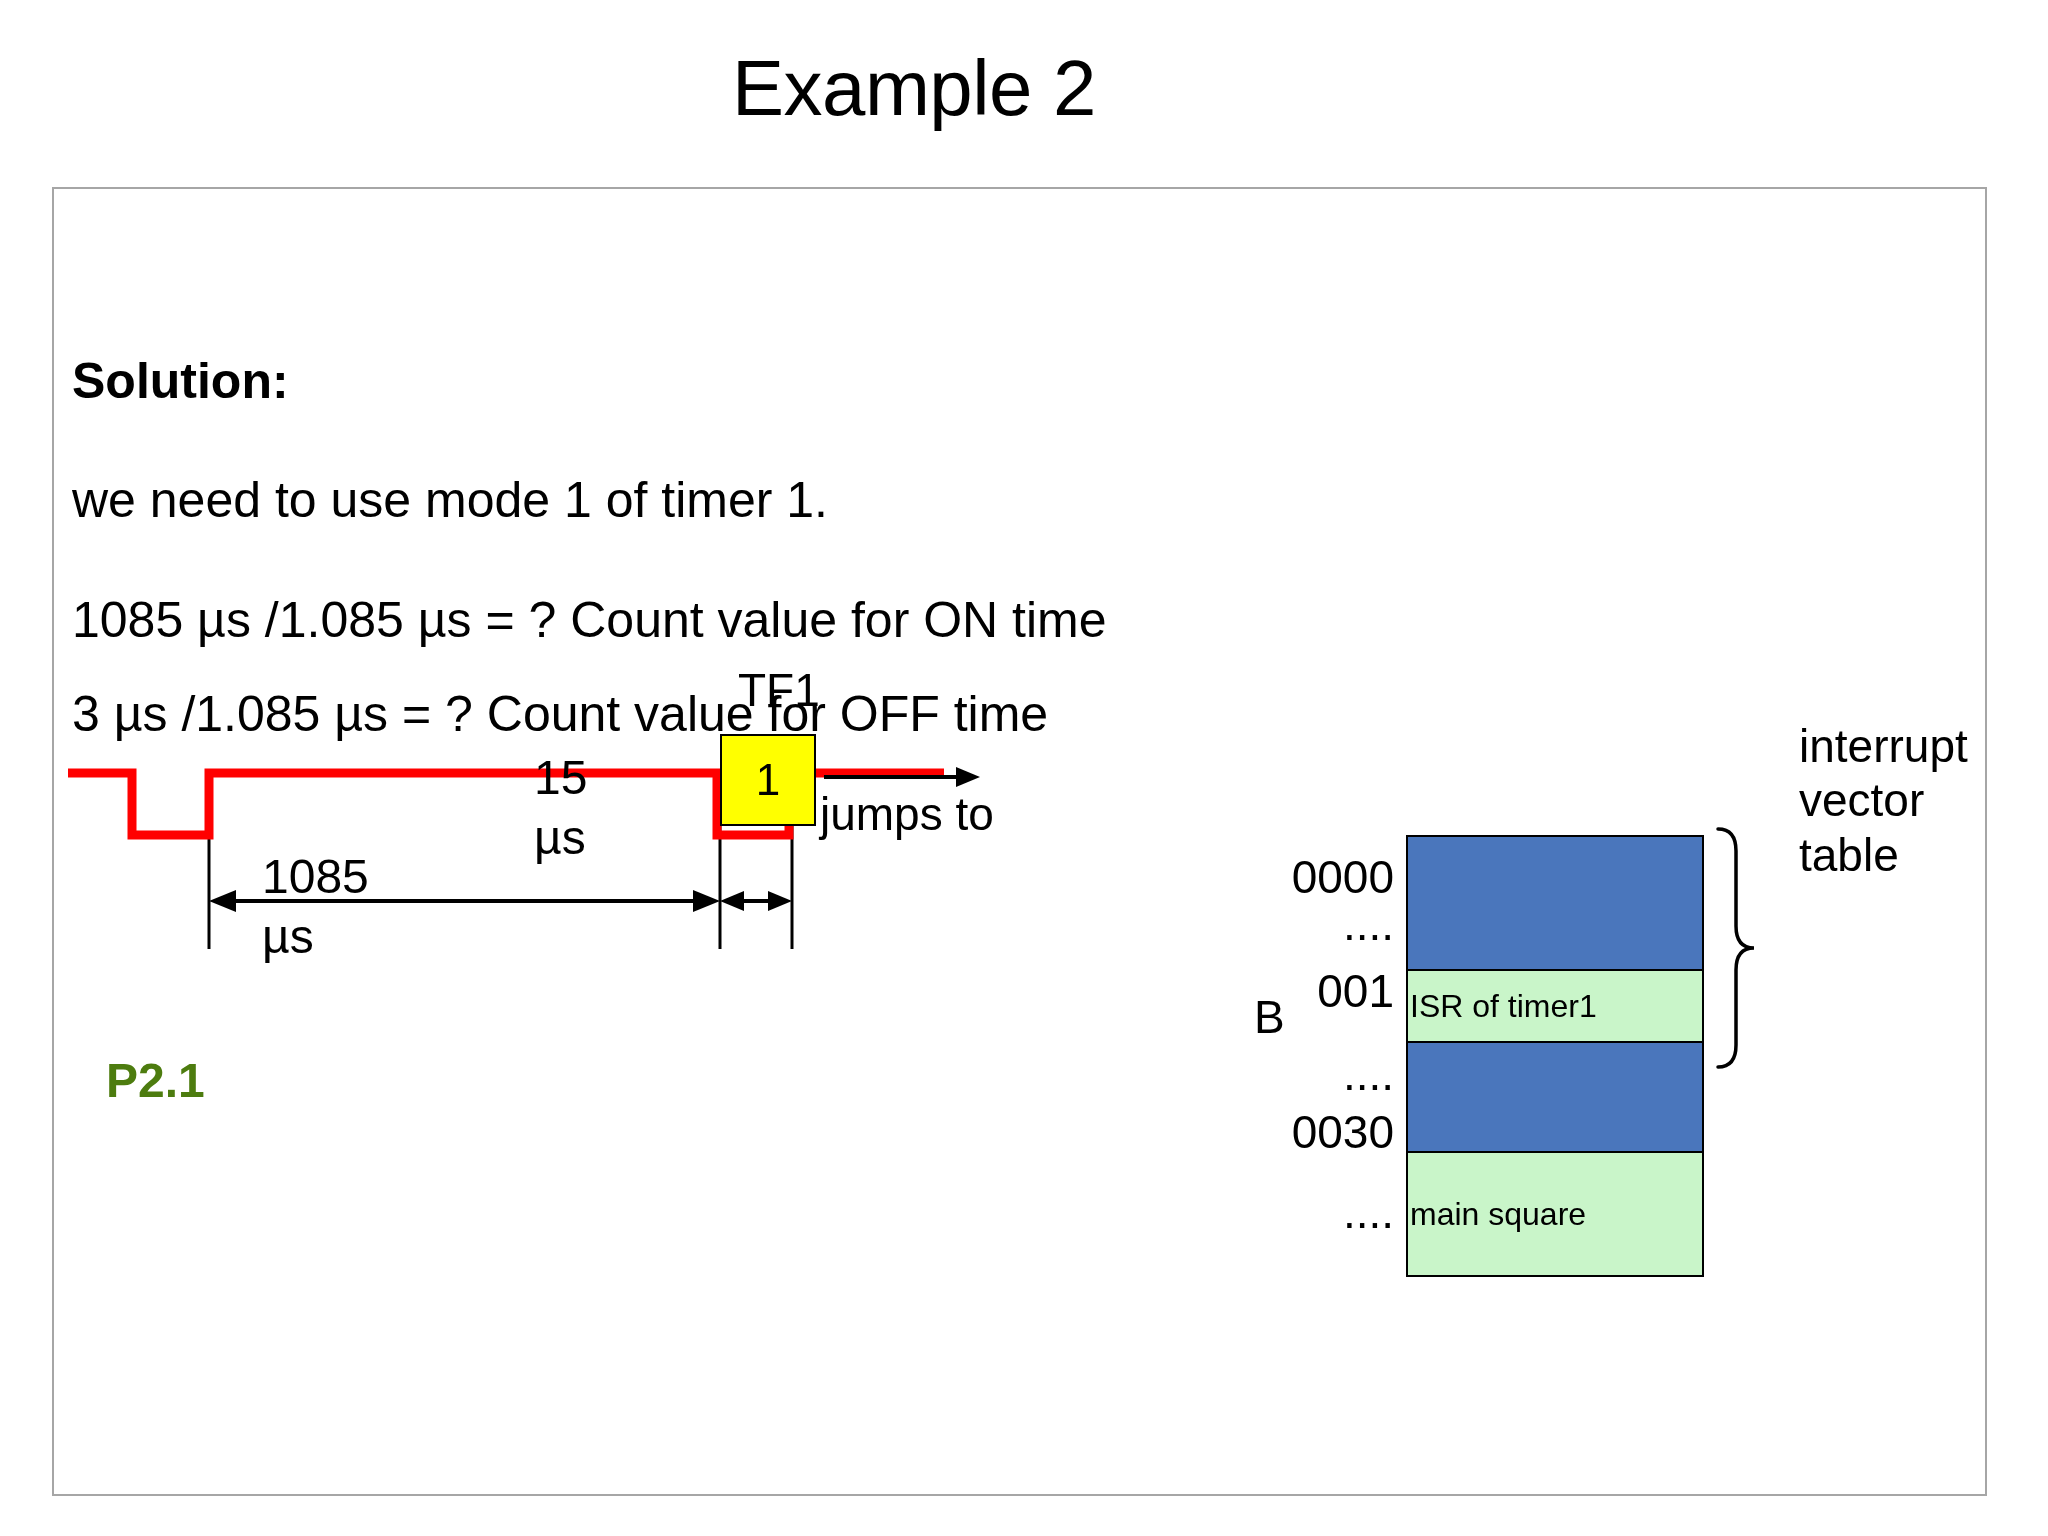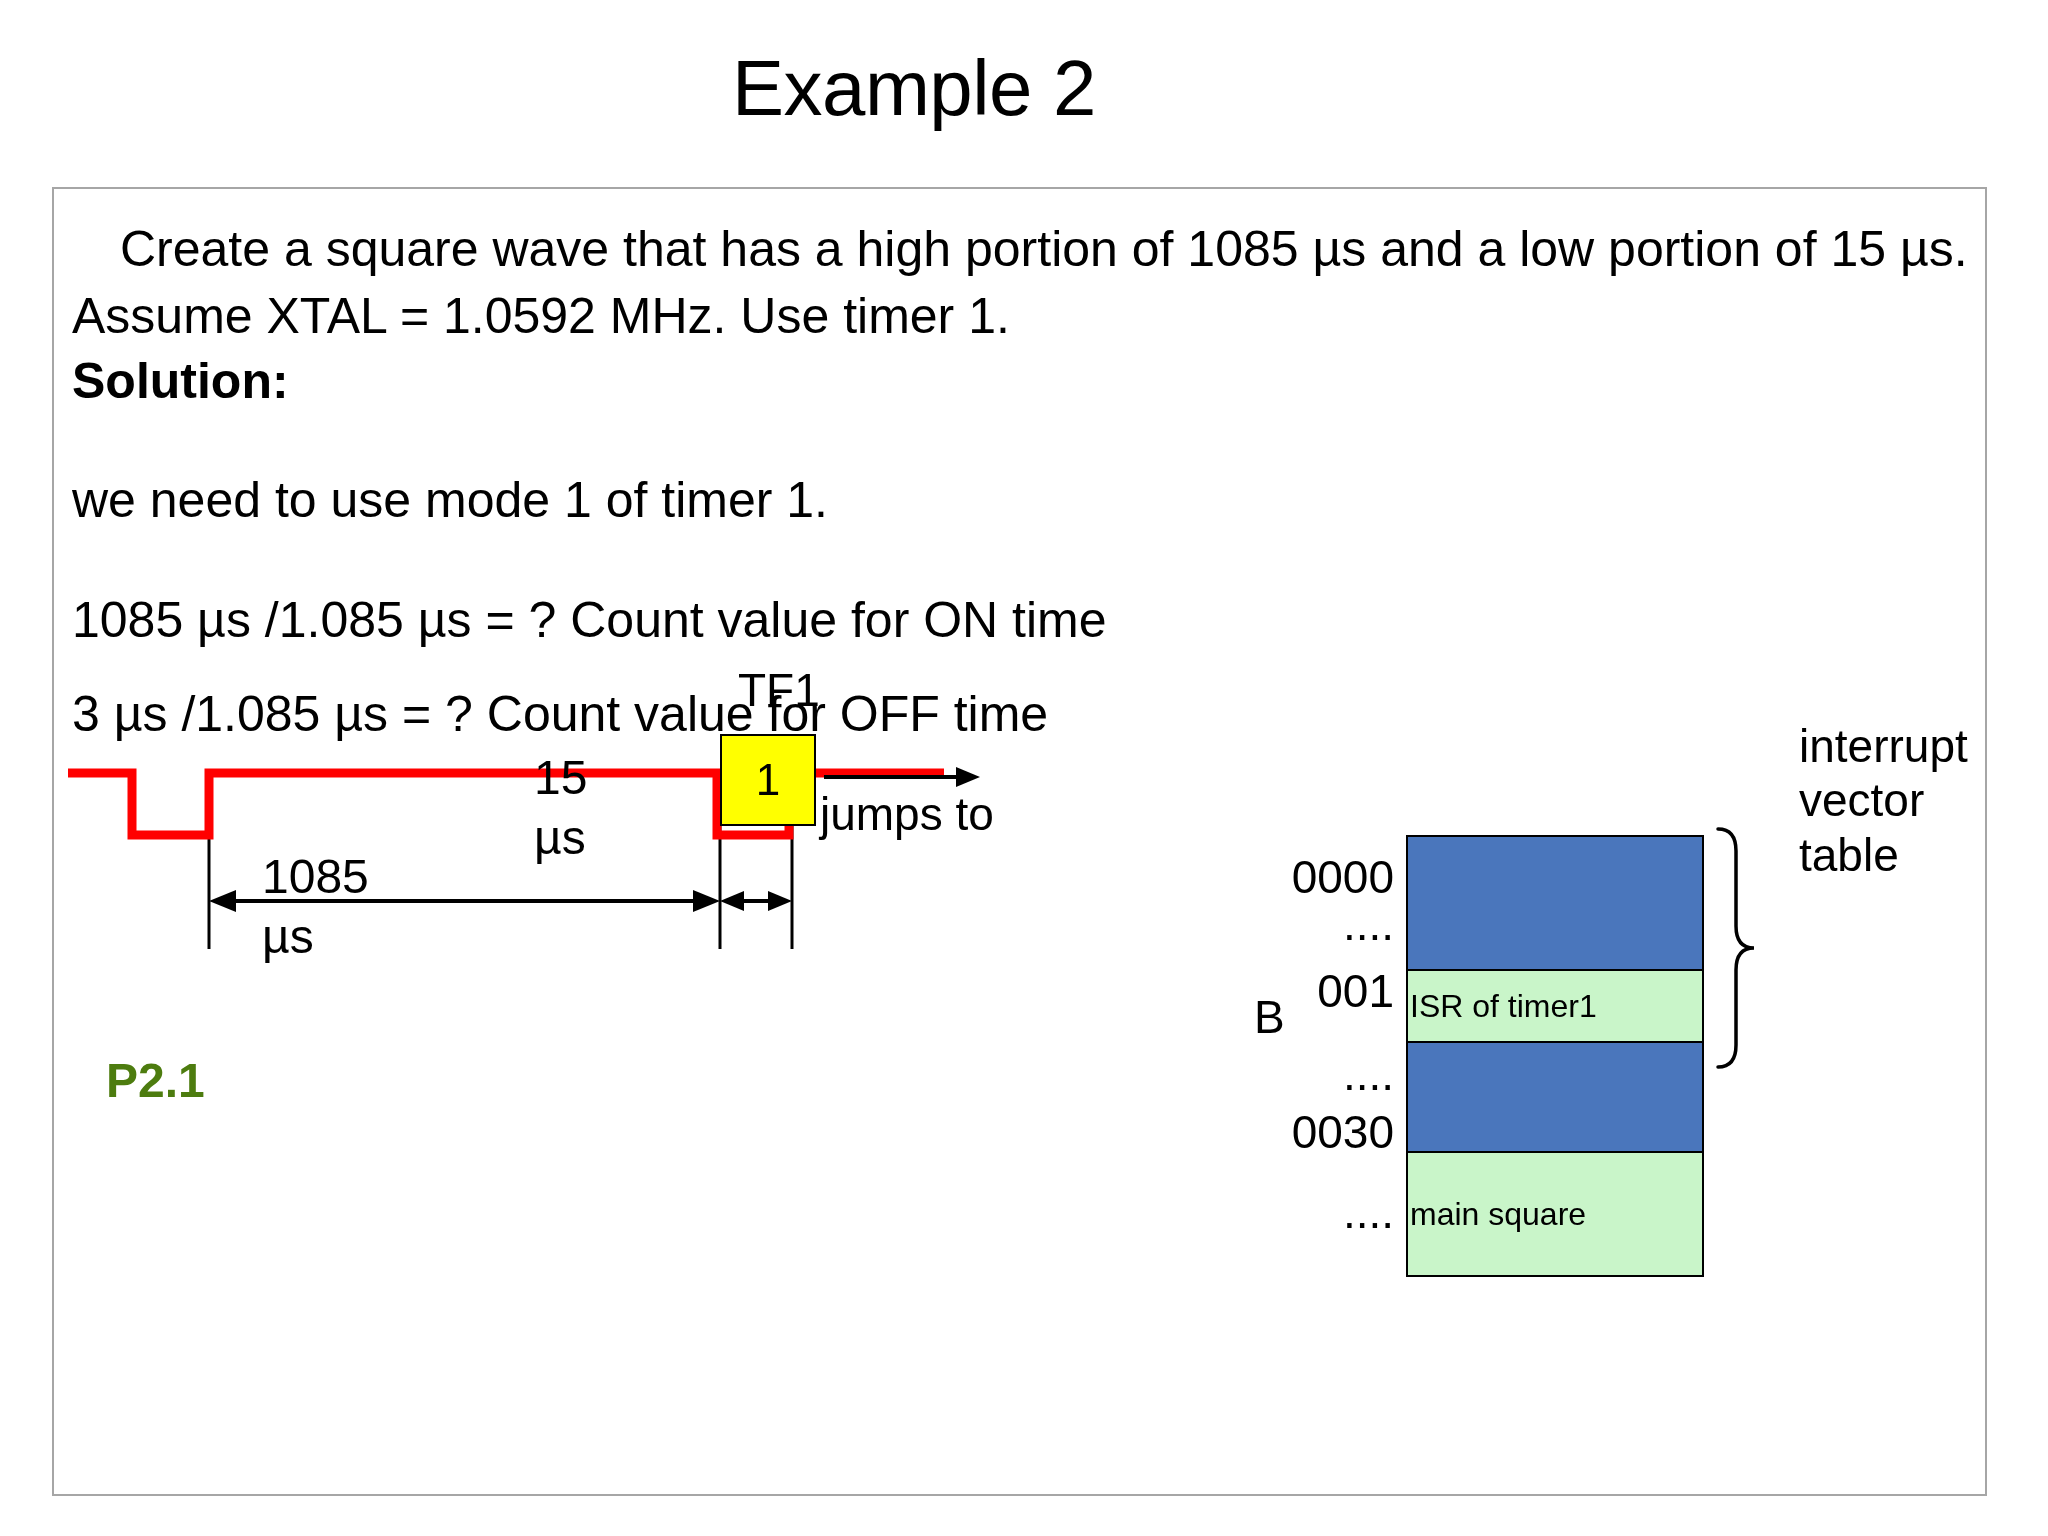--- a/index.html
+++ b/index.html
@@ -196,21 +196,20 @@
     white-space: nowrap;
   }
 </style>
 </head>
 <body>
 
 <div id="slide-title">Example 2</div>
 
 <div id="content-frame">
 
-  <div id="problem-statement">Create a square wave that has a high portion of 1085 µs and a low portion of 15 µs. Assume XTAL = 1.0592 MHz. Use timer 1.</div>
 
   <div class="body-line" id="solution-label">Solution:</div>
 
   <div class="body-line" id="mode-line">we need to use mode 1 of timer 1.</div>
 
   <div class="body-line" id="on-time-line">1085 µs /1.085  µs = ? Count value for ON time</div>
 
   <div class="body-line" id="off-time-line">3 µs /1.085  µs    = ? Count value for OFF time</div>
 
   <svg id="timing-diagram" viewBox="0 0 1935 1309">

